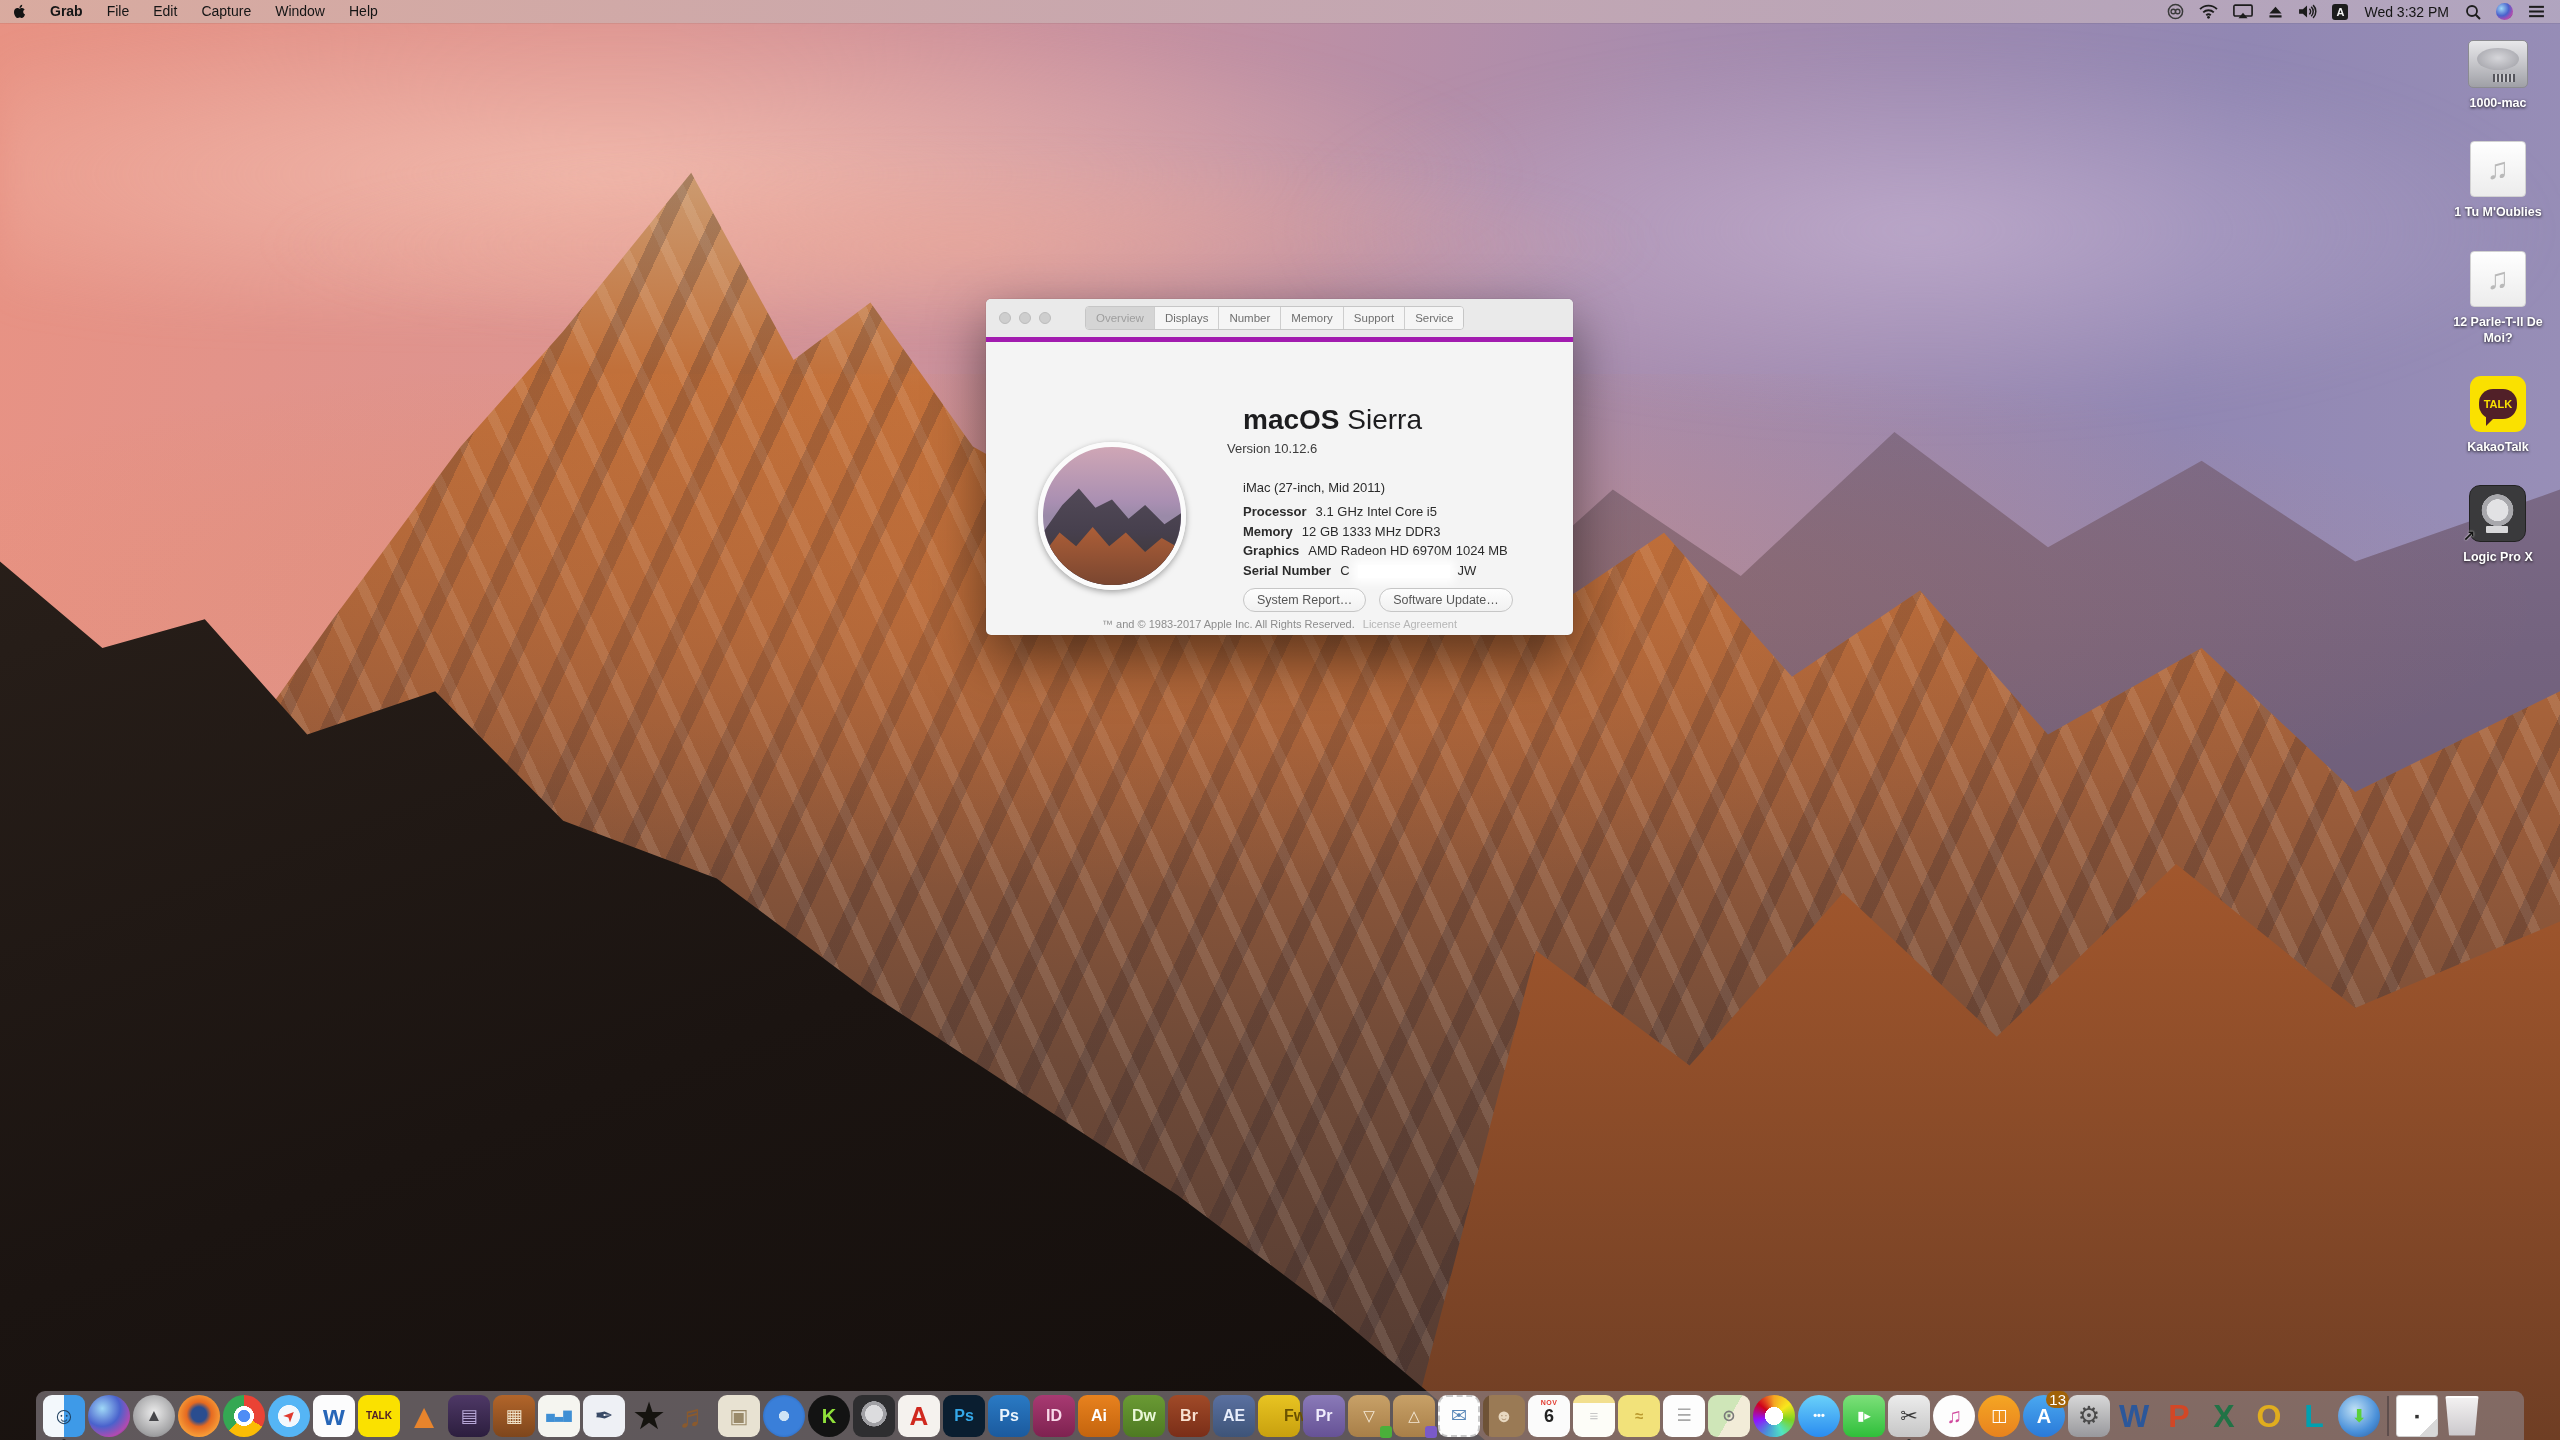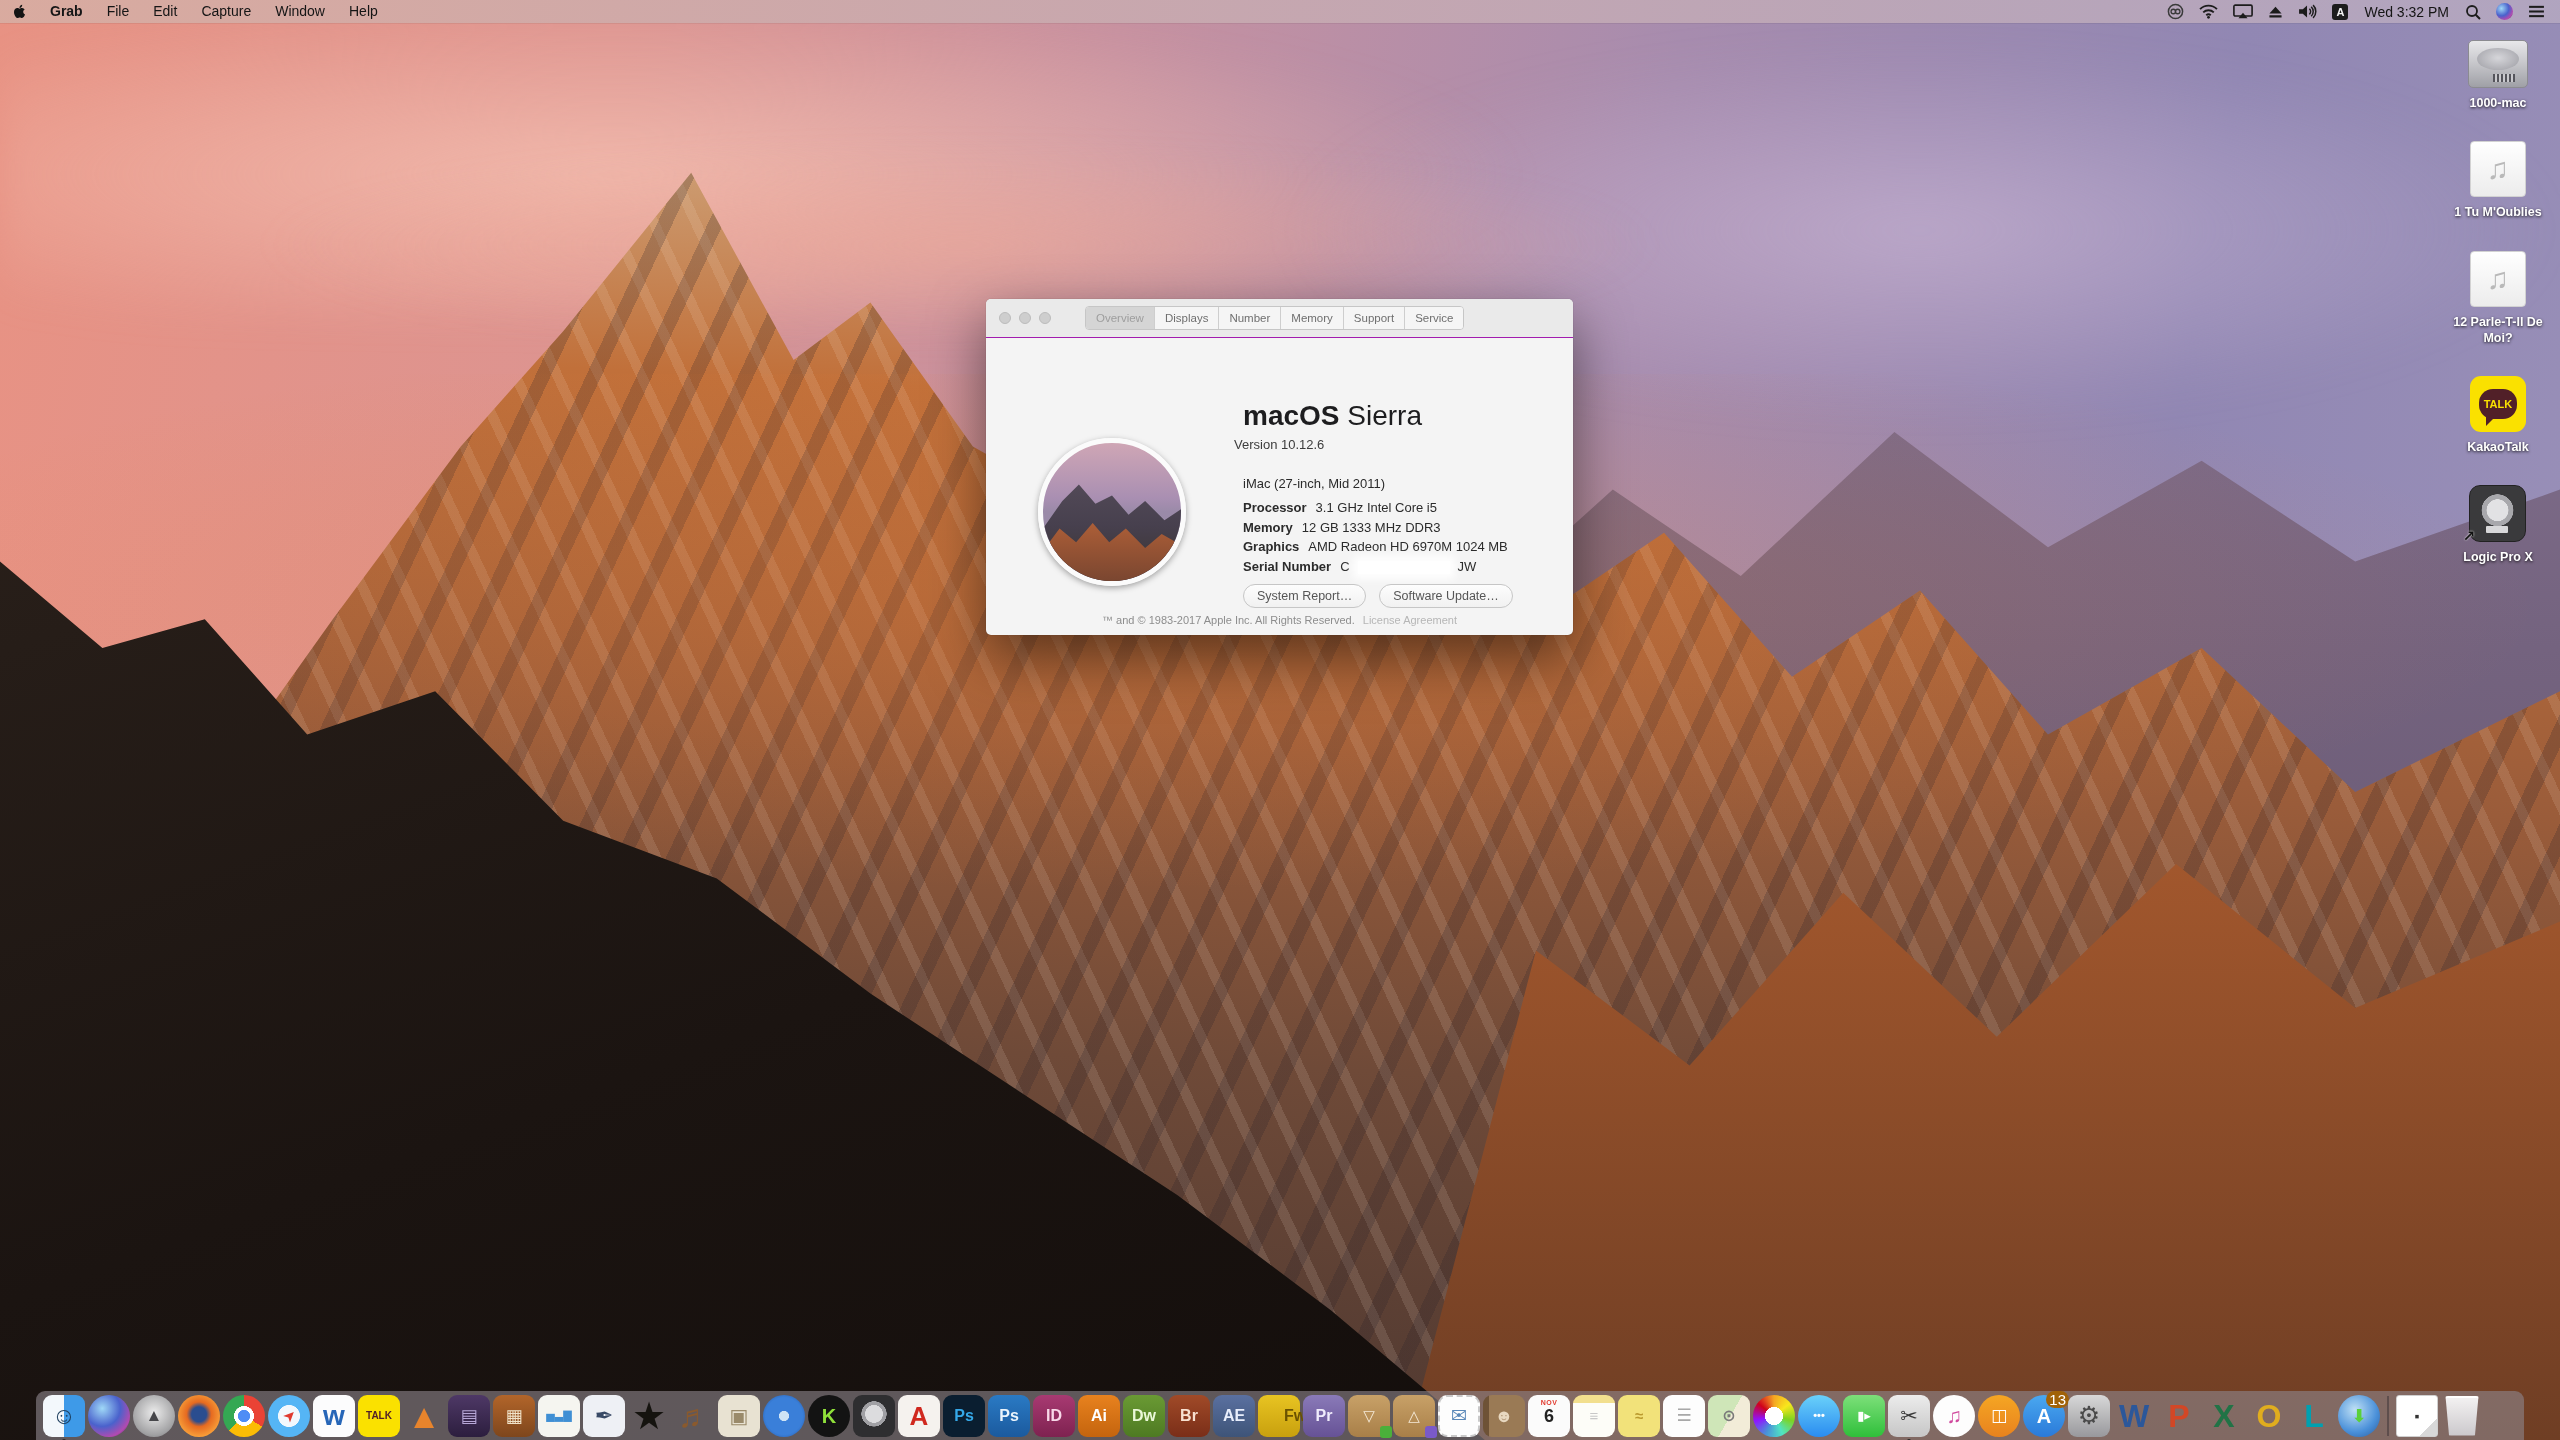--- a/index.html
+++ b/index.html
@@ -69,21 +69,21 @@
     background:radial-gradient(circle at 50% 44%,#e2e2e4 0 26%,#a8a8ac 27% 38%,#3a3a3c 39% 100%);
     border:1px solid #222;}
   .dico-logic::after{content:"";position:absolute;left:16px;bottom:8px;width:22px;height:7px;
     background:#d8d8da;border-radius:1px;}
   .alias-arrow{position:absolute;left:-8px;bottom:-4px;color:#111;font-size:15px;font-weight:bold;
     text-shadow:0 0 2px #fff;}
 
   
   .about{position:absolute;left:986px;top:299px;width:587px;height:336px;border-radius:5px;
     background:#f4f4f4;box-shadow:0 22px 55px rgba(0,0,0,.5),0 0 1px rgba(0,0,0,.4);z-index:20;}
-  .titlebar{position:relative;height:38px;background:#eaeaea;border-bottom:1px solid #a21caf;
+  .titlebar{position:relative;height:38px;background:#eaeaea;border-bottom:5px solid #a21caf;
     border-radius:5px 5px 0 0;}
   .lights{position:absolute;left:13px;top:13px;display:flex;gap:8px;}
   .light{width:12px;height:12px;border-radius:50%;background:#cecece;border:1px solid #bcbcbc;box-sizing:border-box;}
   .segctl{position:absolute;left:99px;top:7px;height:24px;display:flex;border:1px solid #c6c6c6;
     border-radius:4px;overflow:hidden;background:#f5f5f5;box-sizing:border-box;}
   .seg{font-size:11.5px;color:#6f6f6f;line-height:22px;padding:0 10px;border-left:1px solid #cecece;background:#f5f5f5;}
   .seg:first-child{border-left:none;}
   .seg.sel{background:#d5d5d5;color:#9e9e9e;}
   .about-body{position:relative;height:297px;font-size:13px;color:#2b2b2b;}
   .avatar{position:absolute;left:52px;top:100px;width:138px;height:138px;border-radius:50%;
@@ -91,21 +91,21 @@
     background:linear-gradient(180deg,#cfa6b5 0%,#a98fb2 40%,#9a8aa8 50%);}
   .avatar .m1{position:absolute;inset:0;
     clip-path:polygon(0 62%,14% 42%,26% 30%,38% 44%,50% 38%,62% 52%,74% 42%,88% 56%,100% 48%,100% 100%,0 100%);
     background:linear-gradient(180deg,#5d5360 0%,#47404e 60%,#3a332e 100%);}
   .avatar .m2{position:absolute;inset:0;
     clip-path:polygon(0 78%,12% 62%,24% 72%,36% 58%,48% 72%,60% 62%,74% 76%,86% 66%,100% 74%,100% 100%,0 100%);
     background:linear-gradient(180deg,#d98a4a 0%,#b06038 55%,#7a4630 100%);}
   .os-title{position:absolute;left:257px;top:62px;font-size:28px;color:#1d1d1f;}
   .os-title .b{font-weight:bold;}
   .os-title .l{font-weight:normal;}
-  .version{position:absolute;left:248px;top:99px;font-size:13px;color:#3c3c3c;}
+  .version{position:absolute;left:241px;top:99px;font-size:13px;color:#3c3c3c;}
   .model{position:absolute;left:257px;top:138px;font-weight:normal;}
   .specs{position:absolute;left:257px;top:160px;line-height:19.5px;}
   .spec-label{font-weight:bold;margin-right:9px;}
   .redact{display:inline-block;width:92px;height:13px;vertical-align:middle;background:#fff;
     box-shadow:0 0 8px 5px rgba(255,255,255,.95);margin:0 8px;}
   .btn-row{position:absolute;left:257px;top:246px;display:flex;gap:13px;}
   .wbtn{font-size:12.5px;color:#565656;background:linear-gradient(#fdfdfd,#f1f1f1);
     border:1px solid #c6c6c6;border-radius:12px;padding:4px 13px;font-family:inherit;}
   .wfooter{position:absolute;left:0;right:0;bottom:9px;text-align:center;font-size:11px;color:#8d8d8d;}
   .wfooter .lic{color:#b6b6b6;margin-left:5px;}

